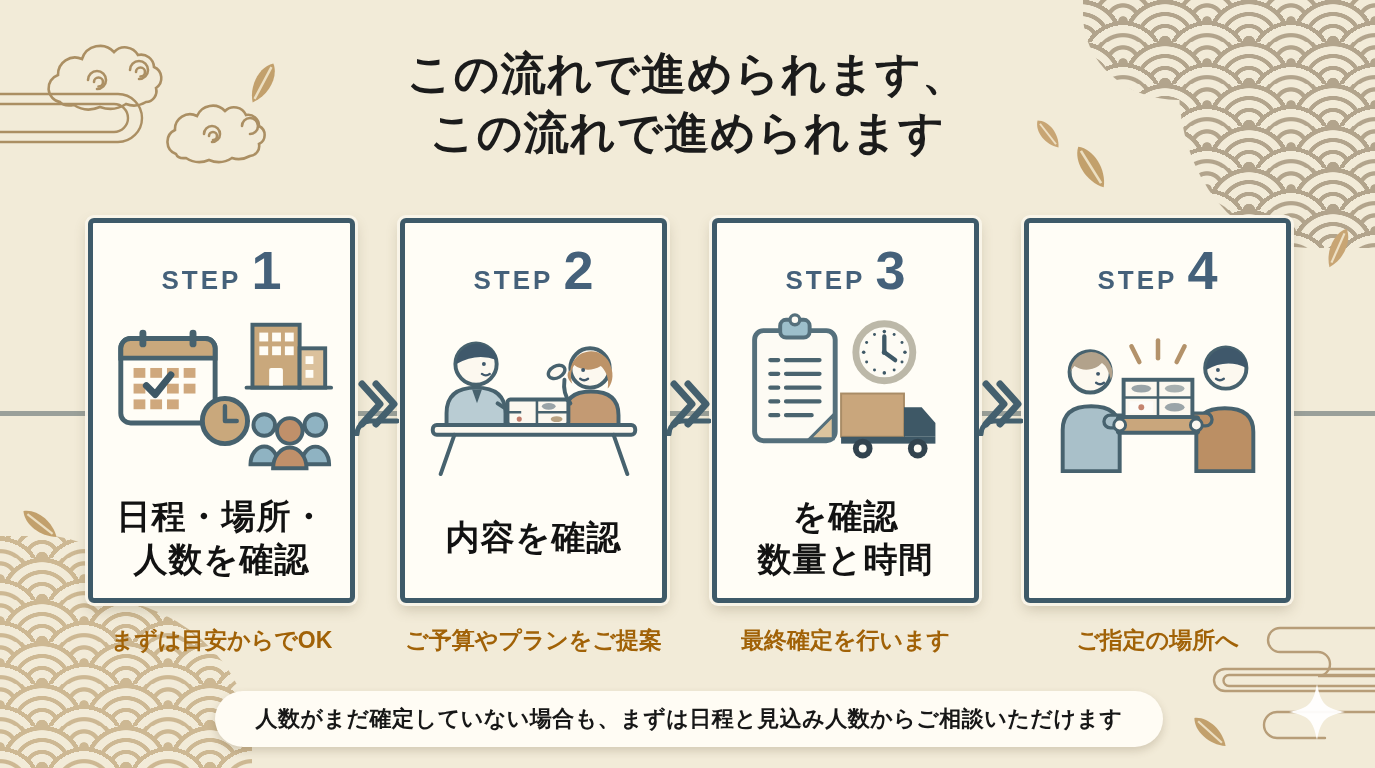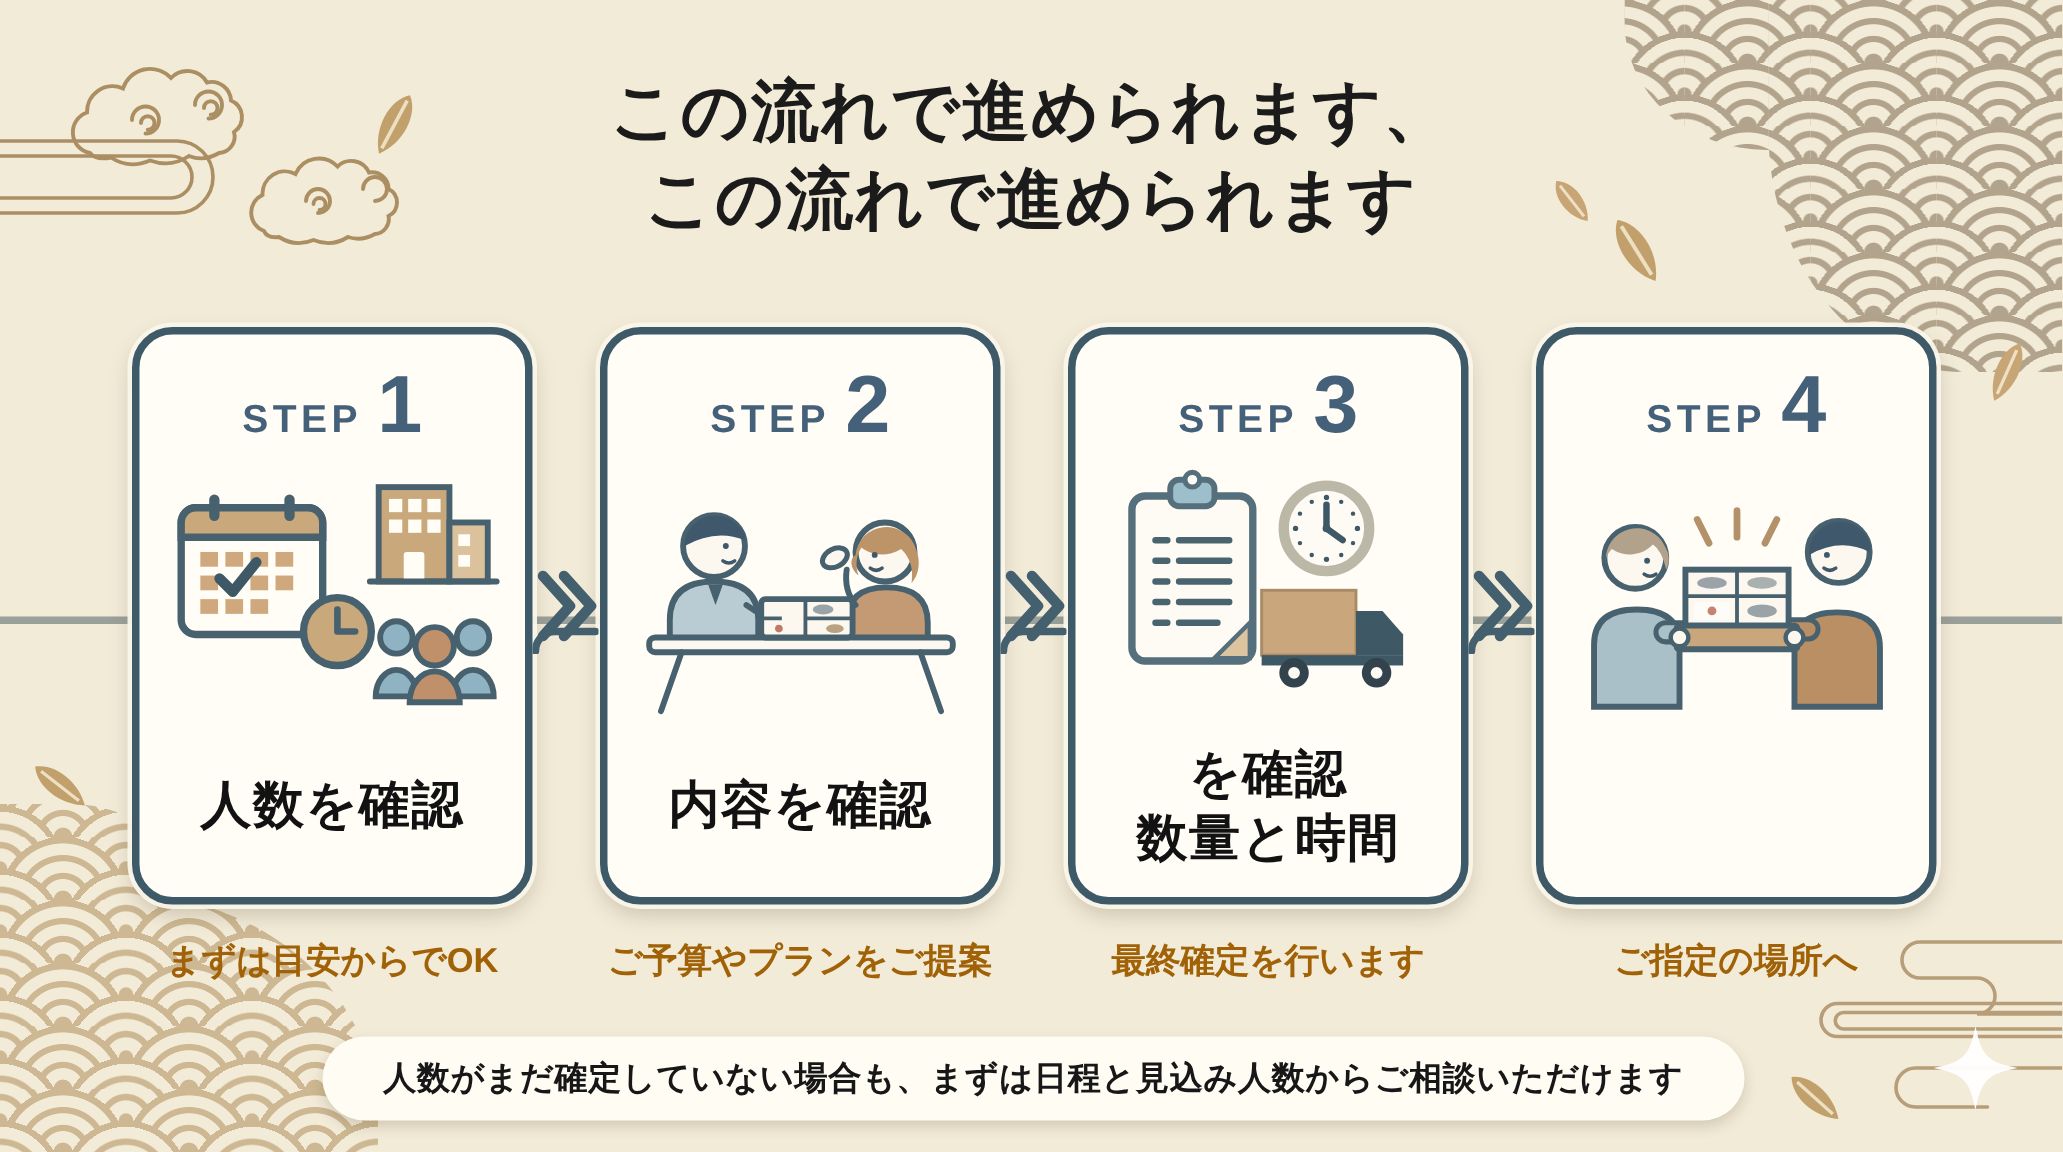--- a/index.html
+++ b/index.html
@@ -34,21 +34,21 @@
   .title{
     position:absolute;left:0;top:44px;width:1375px;text-align:center;z-index:3;
     font-weight:900;font-size:45px;line-height:59px;color:#1b1b1b;letter-spacing:1px;
   }
 
   
   .col{position:absolute;top:218px;width:267px;display:flex;flex-direction:column;align-items:center;z-index:2;}
   .col1{left:88px;} .col2{left:400px;} .col3{left:712px;} .col4{left:1024px;}
   .card{
     box-sizing:border-box;width:267px;height:385px;
-    background:#fffdf6;border:5px solid #3e5a69;border-radius:27px;
+    background:#fffdf6;border:5px solid #3e5a69;border-radius:6px;
     box-shadow:0 0 0 3px rgba(250,246,234,.95), 0 6px 14px rgba(100,85,55,.28);
     display:flex;flex-direction:column;align-items:center;
   }
   .step-head{display:flex;align-items:baseline;gap:10px;margin-top:20px;height:56px;}
   .step-word{font-size:26px;font-weight:700;letter-spacing:3px;color:#45617a;}
   .step-num{font-size:54px;font-weight:700;color:#45617a;line-height:1;}
   .illo{height:188px;display:flex;align-items:center;justify-content:center;margin-top:2px;}
   .card-title{flex:1;display:flex;flex-direction:column;justify-content:center;text-align:center;
     font-size:34px;font-weight:900;color:#121212;line-height:1.26;padding-bottom:12px;letter-spacing:1px;}
   .card-title span{display:block;}
@@ -205,20 +205,21 @@
             <circle cx="158" cy="118" r="11" fill="#8fb3c2"></circle>
             <path d="M144,158 a14,18 0 0 1 28,0 z" fill="#8fb3c2"></path>
             <circle cx="210" cy="118" r="11" fill="#8fb3c2"></circle>
             <path d="M196,158 a14,18 0 0 1 28,0 z" fill="#8fb3c2"></path>
             <circle cx="184" cy="124" r="13" fill="#c0906a"></circle>
             <path d="M167,162 a17,21 0 0 1 34,0 z" fill="#c0906a"></path>
           </g>
         </svg>
       </div>
       <div class="card-title">
+        <span>日程・場所・</span>
         <span>人数を確認</span>
       </div>
     </div>
     <div class="caption">まずは目安からでOK</div>
   </div>
 
   <div class="col col2">
     <div class="card">
       <div class="step-head">
         <span class="step-word">STEP</span>

